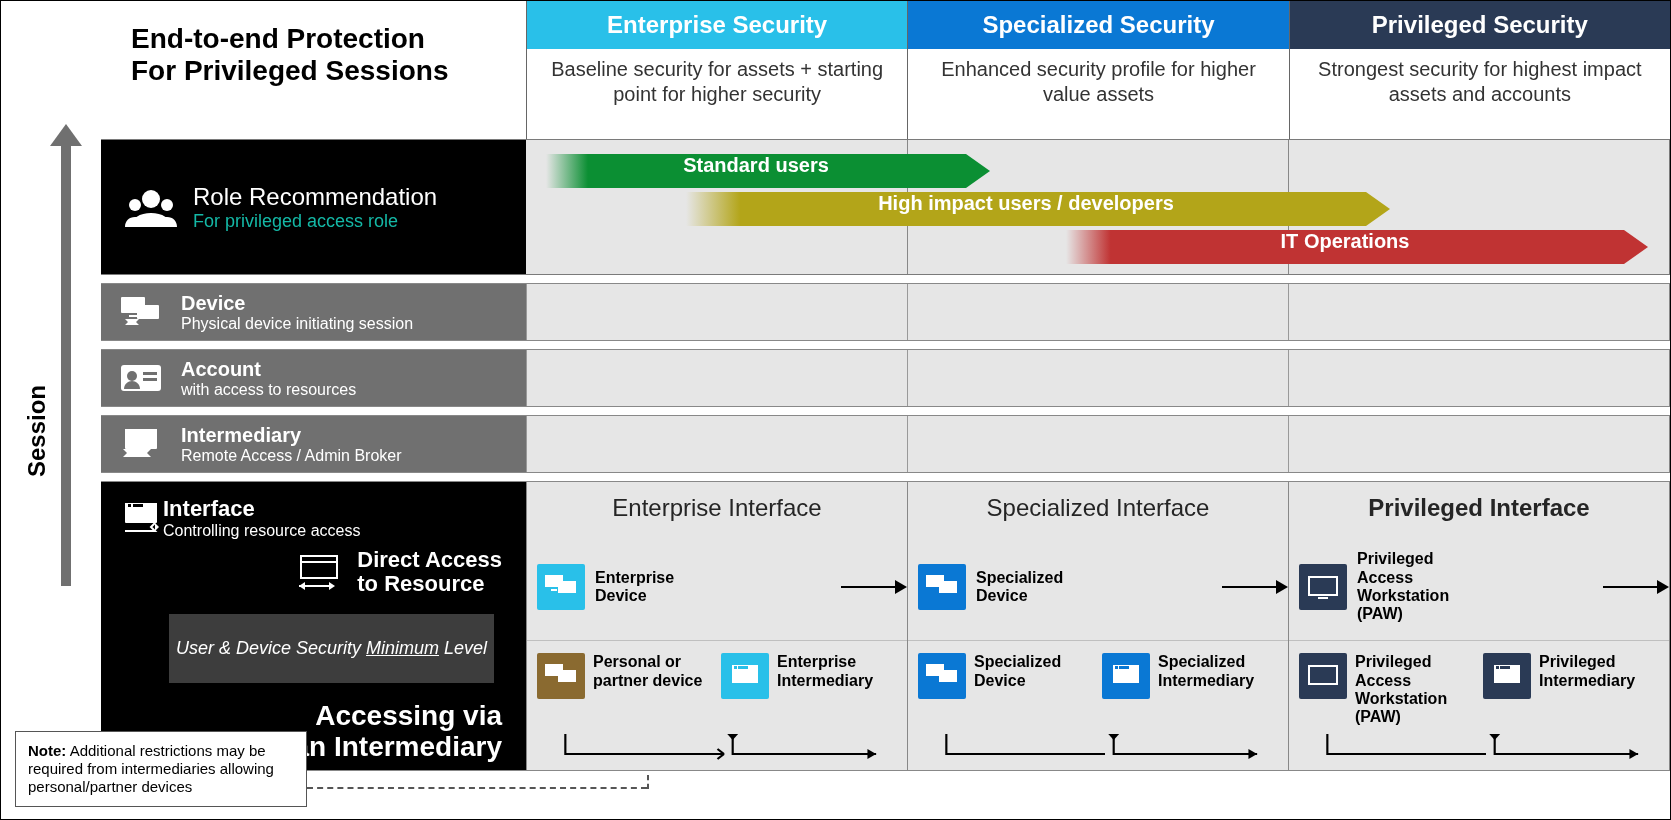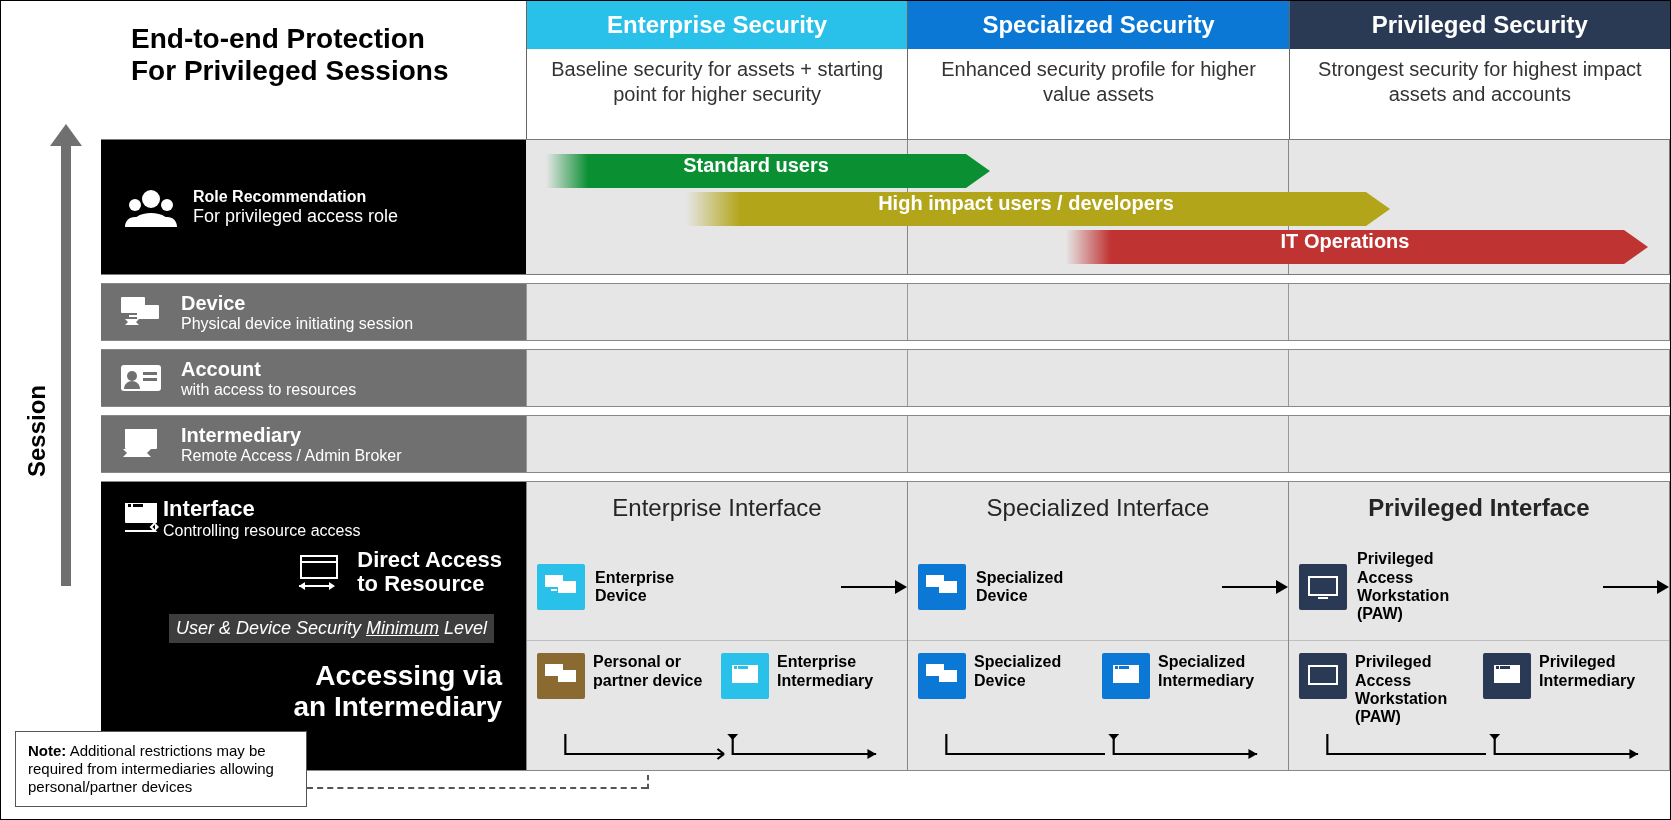--- a/index.html
+++ b/index.html
@@ -26,22 +26,22 @@
   
   .header-row{display:flex;height:138px}
   .header-left{width:425px;padding:22px 20px 0 30px}
   .header-left .title{font-size:28px;font-weight:700;line-height:1.15}
   .tier-head{flex:1;border-left:1px solid #666;display:flex;flex-direction:column}
   .tier-title{color:#fff;text-align:center;font-size:24px;font-weight:600;padding:10px 4px}
   .tier-desc{text-align:center;font-size:20px;color:#333;padding:8px 16px 0;line-height:1.25}
   
   .role-row{display:flex;height:136px;margin-top:0;border:1px solid #7a7a7a;border-left:none;background:var(--gray-bg)}
   .role-left{width:425px;background:#000;color:#fff;display:flex;align-items:center;padding:0 20px 0 24px;gap:16px}
-  .role-left .tt{font-size:16px;font-weight:700}
-  .role-left .sub{font-size:18px;font-weight:400;color:#ffffff}
+  .role-left .tt{font-size:24px;font-weight:400}
+  .role-left .sub{font-size:18px;font-weight:400;color:#14b8a6}
   .role-bars{position:relative;flex:1}
   .role-bars > div.sep{position:absolute;top:0;bottom:0;width:0;border-left:1px solid #888}
   .bar{position:absolute;height:34px;color:#fff;font-size:20px;font-weight:600;display:flex;justify-content:center}
   .bar .arw{position:absolute;right:-24px;top:0;width:0;height:0;border-top:17px solid transparent;border-bottom:17px solid transparent}
   .bar.g{background:linear-gradient(90deg,rgba(11,143,51,0) 0%, var(--green) 10%, var(--green) 100%);top:14px;left:20px;width:420px}
   .bar.g .arw{border-left:24px solid var(--green)}
   .bar.o{background:linear-gradient(90deg,rgba(179,165,25,0) 0%, var(--olive) 8%, var(--olive) 100%);top:52px;left:160px;width:680px}
   .bar.o .arw{border-left:24px solid var(--olive)}
   .bar.r{background:linear-gradient(90deg,rgba(192,51,51,0) 0%, var(--red) 8%, var(--red) 100%);top:90px;left:540px;width:558px}
   .bar.r .arw{border-left:24px solid var(--red)}
@@ -53,21 +53,21 @@
   .stack-body{flex:1;display:flex}
   .stack-body>div{flex:1;border-left:1px solid #999}
   
   .iface-row{display:flex;height:290px;margin-top:8px;border:1px solid #888;border-left:none;background:var(--gray-bg)}
   .iface-left{width:425px;background:#000;color:#fff}
   .iface-left .top{display:flex;align-items:center;padding:14px 18px 4px}
   .iface-left .top .tt{font-size:22px;font-weight:600}
   .iface-left .top .sub{font-size:16px}
   .iface-left .mid{display:flex;align-items:center;justify-content:flex-end;gap:14px;padding:4px 24px}
   .iface-left .mid .lbl{font-size:22px;font-weight:600;text-align:left;line-height:1.1}
-  .iface-left .min{margin:14px 32px 0 68px;background:#3d3d3d;color:#fff;font-size:18px;font-style:italic;text-align:center;padding:4px 4px}
+  .iface-left .min{margin:14px 32px 0 68px;background:#3d3d3d;color:#fff;font-size:18px;font-style:italic;text-align:center;padding:24px 4px}
   .iface-left .bot{display:flex;align-items:center;justify-content:flex-end;padding:18px 24px 0}
   .iface-left .bot .lbl{font-size:28px;font-weight:600;text-align:right;line-height:1.1}
   .iface-body{flex:1;display:flex}
   .tier-col{flex:1;border-left:1px solid #888;display:flex;flex-direction:column}
   .tier-col .ctitle{font-size:24px;text-align:center;padding:12px 0;color:#252525}
   .tier-col .direct{flex:1;display:flex;align-items:center;gap:10px;padding:0 10px;border-bottom:1px solid #bfbfbf}
   .tier-col .via{flex:1.1;display:flex;align-items:flex-start;gap:8px;padding:12px 10px 0;position:relative}
   .dev-label{font-size:16px;font-weight:600;width:120px;line-height:1.15}
   .arrow-r{width:56px;height:2px;background:#000;position:relative;margin-left:auto}
   .arrow-r:after{content:"";position:absolute;right:-10px;top:-6px;border-left:12px solid #000;border-top:7px solid transparent;border-bottom:7px solid transparent}

